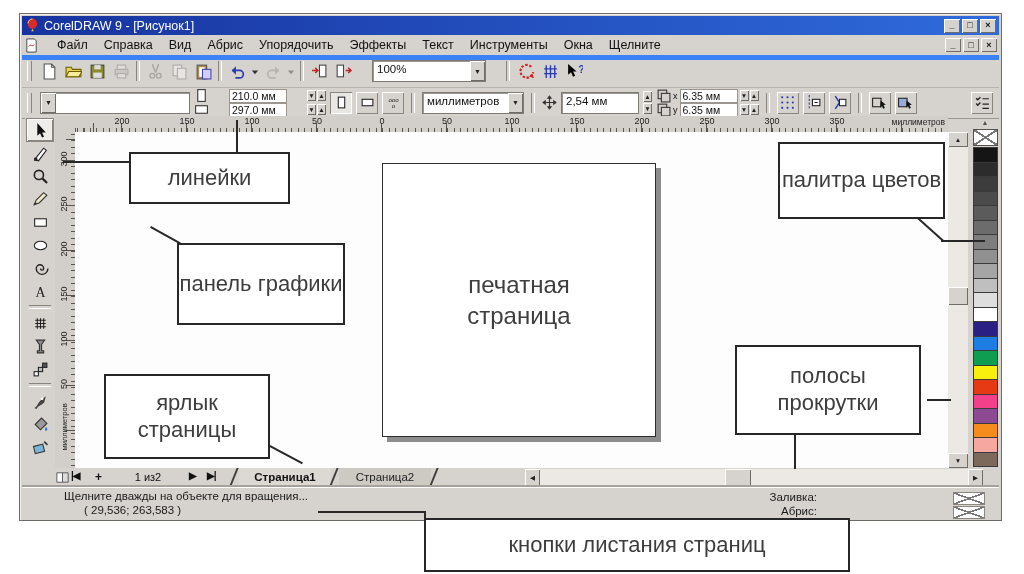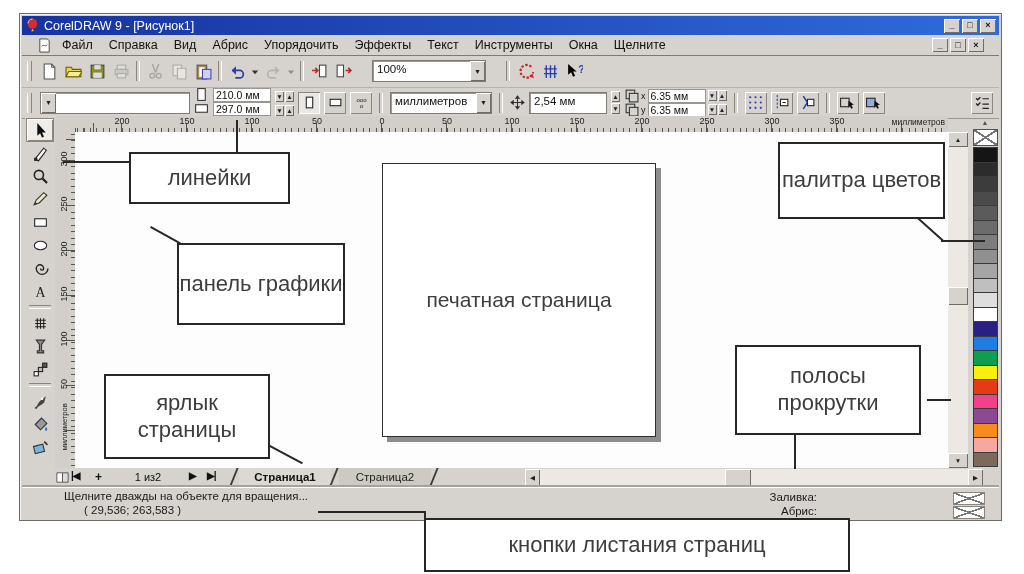--- a/index.html
+++ b/index.html
@@ -4,21 +4,21 @@
 <style>
   html,body{margin:0;padding:0}
   body{width:1024px;height:574px;background:#fff;font-family:"Liberation Sans",sans-serif;position:relative;overflow:hidden;color:#111}
 
   
   .window{position:absolute;left:20px;top:14px;width:981px;height:506px;background:#d6d3ce;box-shadow:0 0 0 1px #6e6a66,inset 1px 1px 0 #f4f2ef}
   .titlebar{position:absolute;left:2px;top:2px;right:2px;height:19px;background:linear-gradient(90deg,#17339f,#2f6bdc);display:flex;align-items:center;padding:0 3px;gap:4px}
   .title{color:#fff;font-weight:normal;font-size:12.5px;flex:1;white-space:nowrap}
   .winbtns{display:flex;gap:2px;align-items:center}
   .wbtn{width:16px;height:14px;background:#d6d3ce;border:0;box-shadow:inset 1px 1px 0 #fff,inset -1px -1px 0 #6f6b66;font-size:9px;line-height:11px;padding:0;font-family:"Liberation Sans",sans-serif;font-weight:bold;color:#111;text-align:center}
-  .menubar{position:absolute;left:2px;top:21px;right:2px;height:20px;display:flex;align-items:center;border-bottom:1px solid #3b82f6;padding:0 15px;gap:2px}
+  .menubar{position:absolute;left:2px;top:21px;right:2px;height:20px;display:flex;align-items:center;border-bottom:5px solid #3b82f6;padding:0 2px;gap:10px}
   .menuitems{display:flex;flex:1}
   .mitem{font-size:12.5px;padding:2px 8px;white-space:nowrap}
   .ico{width:17px;height:17px;display:inline-block;line-height:0}
   .ico svg{width:100%;height:100%}
   .ico16{width:15px;height:15px;display:inline-block;line-height:0}
   .ico16 svg{width:100%;height:100%}
 
   .toolbar{position:absolute;left:2px;top:41px;right:2px;height:32px;display:flex;align-items:center;padding-left:4px;gap:1px;border-bottom:1px solid #b7b3ae}
   .grip{width:3px;height:20px;border-left:1px solid #fff;border-right:1px solid #8a867f;margin:0 4px 0 1px}
   .tbtn{width:24px;height:24px;display:flex;align-items:center;justify-content:center;background:transparent;border:0;padding:0}
@@ -30,21 +30,21 @@
   .combo{height:20px;background:#fff;border:1px solid #7e7a74;box-shadow:inset 1px 1px 0 #9b9790;display:flex;align-items:stretch}
   .combo .val{flex:1;font-size:11.5px;padding:2px 4px;white-space:nowrap;overflow:hidden}
   .cbtn{width:15px;background:#d6d3ce;box-shadow:inset 1px 1px 0 #fff,inset -1px -1px 0 #6f6b66;font-size:7px;display:flex;align-items:center;justify-content:center;color:#222}
   .zoomcombo{width:112px;margin:0 16px}
 
   .propbar{position:absolute;left:2px;top:73px;right:2px;height:31px;display:flex;align-items:center;padding-left:4px;gap:4px;border-bottom:1px solid #9b9790}
   .papercombo{width:148px}
   .unitscombo{width:100px}
   .nudgefield{width:76px}
   .dims{display:flex;flex-direction:column;justify-content:center;gap:1px}
-  .dimrow{display:flex;align-items:flex-end;gap:4px;height:13px}
+  .dimrow{display:flex;align-items:center;gap:20px;height:13px}
   .dimval{font-size:10.5px;background:#fff;border:1px solid #9b9790;padding:0 2px;width:52px;white-space:nowrap}
   .spin{display:flex;gap:1px}
   .spin span{font-size:6.5px;width:9px;height:11px;display:flex;align-items:center;justify-content:center;background:#d6d3ce;box-shadow:inset 1px 1px 0 #fff,inset -1px -1px 0 #6f6b66;color:#222}
   .pbtn{width:22px;height:22px;display:flex;align-items:center;justify-content:center;background:#d6d3ce;box-shadow:inset 1px 1px 0 #fff,inset -1px -1px 0 #8a867f;border:0;padding:0}
   .pbtn.pressed{background:#e9e7e3;box-shadow:inset 1px 1px 0 #8a867f,inset -1px -1px 0 #fff}
   .dup{font-size:9px;display:flex;align-items:center;gap:2px}
 
   
   .toolbox{position:absolute;left:5px;top:102px;width:30px;height:354px;background:#d6d3ce;border-right:1px solid #a09c96;display:flex;flex-direction:column;align-items:center;padding-top:3px;gap:1px}
   .tool{width:26px;height:22px;display:flex;align-items:center;justify-content:center;background:transparent;border:0;padding:0}
@@ -58,21 +58,21 @@
     background-size:100% 4px,100% 9px;background-repeat:repeat-x;background-position:2px 100%,46px 100%}
   .ruler-h span{position:absolute;top:0;transform:translateX(-50%)}
   .ruler-h .runit{transform:none;right:3px;left:auto;font-size:8.5px;top:1px;position:absolute}
   .ruler-v{position:absolute;left:35px;top:118px;width:20px;height:336px;background:#d2cfca;border-right:1px solid #55524e;font-size:9px;color:#222;
     background-image:repeating-linear-gradient(180deg,#5a5751 0 1px,transparent 1px 6.5px),repeating-linear-gradient(180deg,#55524e 0 1px,transparent 1px 45px);
     background-size:4px 100%,9px 100%;background-repeat:repeat-y;background-position:100% 2px,100% 28px}
   .ruler-v span{position:absolute;left:0;width:18px;text-align:center;transform:rotate(-90deg)}
   .ruler-v .runit{font-size:7.5px}
   .canvas{position:absolute;left:55px;top:118px;width:873px;height:336px;background:#fdfdfd}
   .page{position:absolute;left:307px;top:31px;width:272px;height:272px;background:#fff;border:1px solid #2e2e2e;box-shadow:5px 5px 0 #8d8d8d;display:flex;align-items:center;justify-content:center}
-  .pagelabel{width:190px;text-align:center;font-size:21px;line-height:1.3;color:#3e3e3e}
+  .pagelabel{width:190px;text-align:center;font-size:24px;line-height:1.3;color:#3e3e3e}
 
   
   .vscroll{position:absolute;left:928px;top:118px;width:20px;height:336px;background:#ece9e4}
   .sbtn{position:absolute;width:20px;height:15px;background:#d6d3ce;box-shadow:inset 1px 1px 0 #fff,inset -1px -1px 0 #6f6b66;font-size:6.5px;display:flex;align-items:center;justify-content:center;color:#222}
   .vthumb{position:absolute;left:0;top:155px;width:20px;height:18px;background:#d6d3ce;box-shadow:inset 1px 1px 0 #fff,inset -1px -1px 0 #6f6b66}
   .palette{position:absolute;left:951px;top:103px;width:28px;height:372px;display:flex;flex-direction:column;align-items:center}
   .pal-arrow{font-size:7px;color:#55524e;height:11px;display:flex;align-items:center}
   .xswatch{background-color:#fff;background-image:linear-gradient(to top right,transparent 46%,#777 46%,#777 54%,transparent 54%),linear-gradient(to bottom right,transparent 46%,#777 46%,#777 54%,transparent 54%)}
   .nocolor{width:23px;height:15px;border:1px solid #55524e;margin:1px 0}
   .palcells{width:23px;flex:1;display:flex;flex-direction:column;border:1px solid #3a3a3a}

